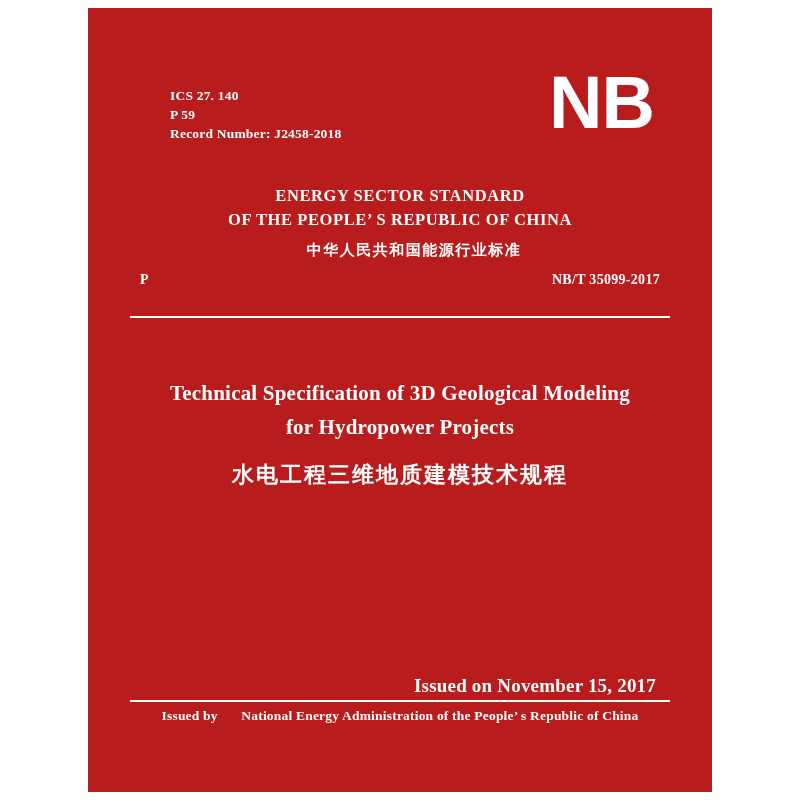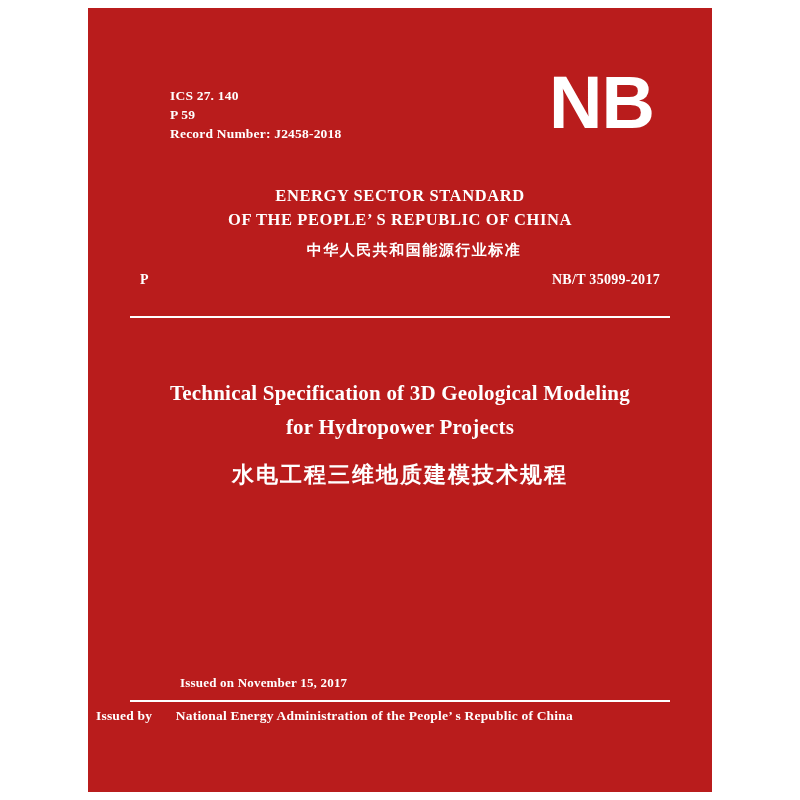--- a/index.html
+++ b/index.html
@@ -134,34 +134,33 @@
     margin-top: 14px;
   }
 
   
   .dates-row {
     position: absolute;
     left: 56px;
     right: 56px;
     top: 667px;
     display: flex;
-    justify-content: space-between;
-    font-family: "Liberation Serif", serif;
-    font-weight: bold;
-    font-size: 13px;
-    letter-spacing: 0.2px;
-    margin-left: 36px;
+    justify-content: flex-end;
+    font-family: "Liberation Serif", serif;
+    font-weight: bold;
+    font-size: 19px;
+    letter-spacing: 0.2px;
   }
 
   .issuer-row {
     position: absolute;
-    left: 8px;
+    left: 0;
     right: 0;
     top: 700px;
-    text-align: left;
+    text-align: center;
     font-family: "Liberation Serif", serif;
     font-weight: bold;
     font-size: 13.5px;
     letter-spacing: 0.2px;
   }
 
   .issuer-row .issued-by {
     margin-right: 20px;
   }
 </style>

